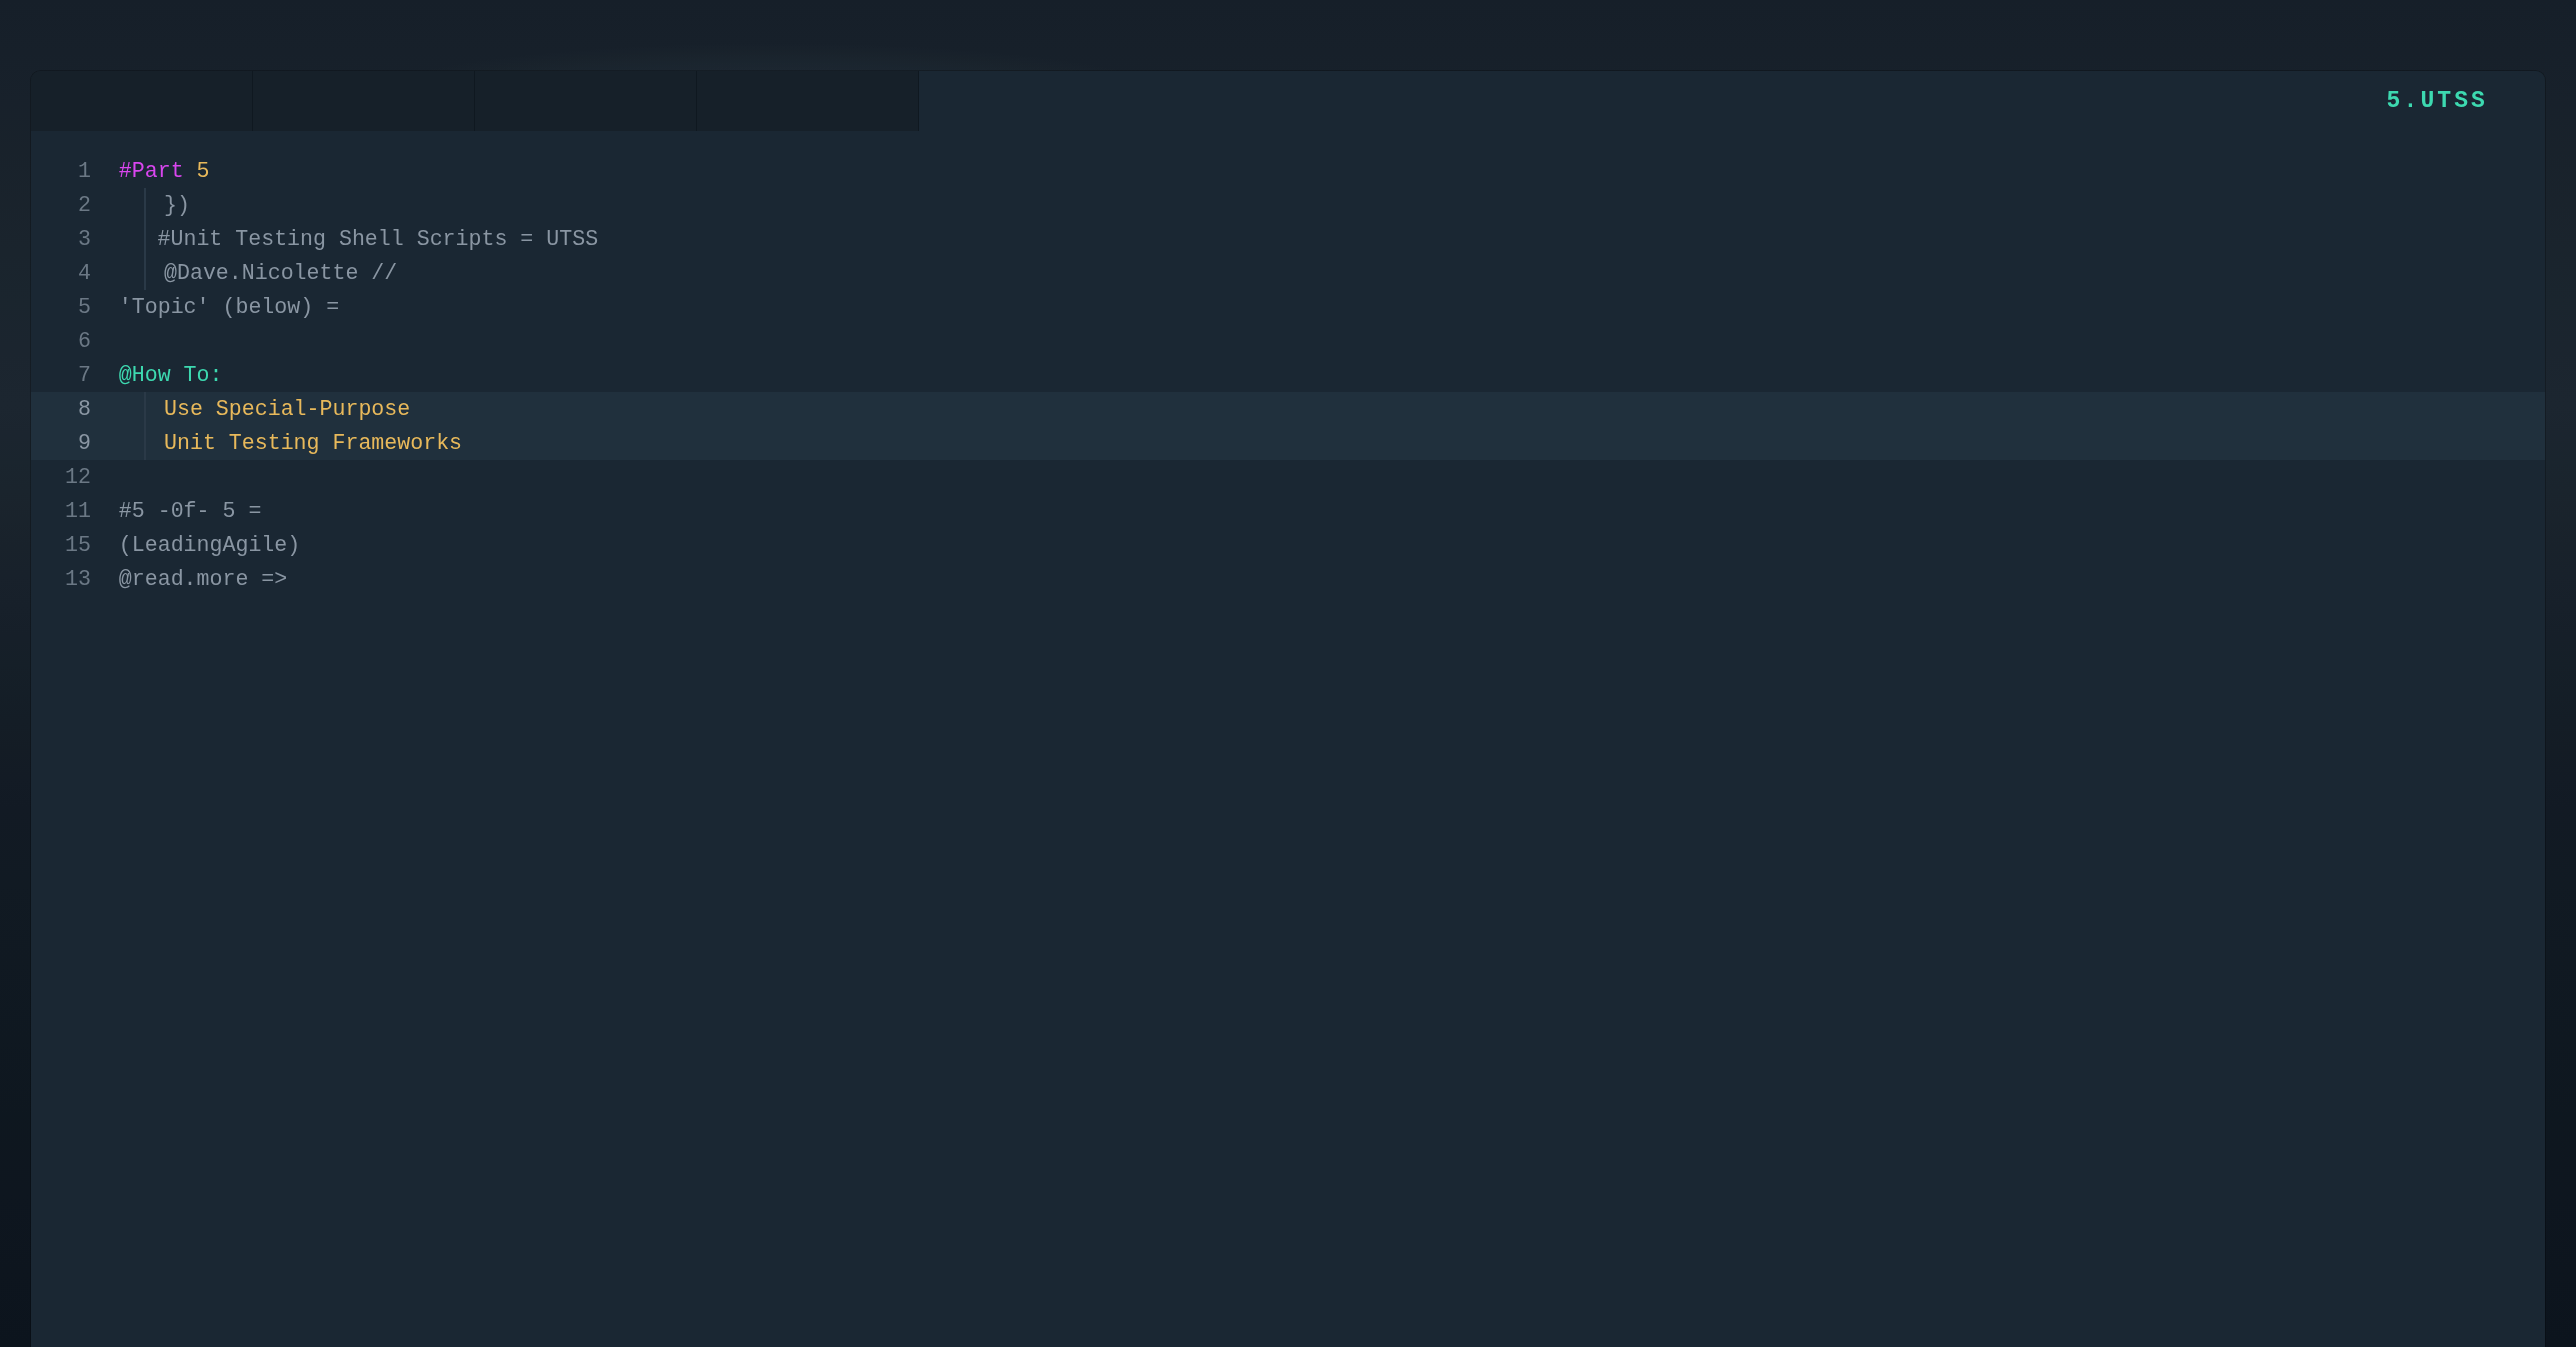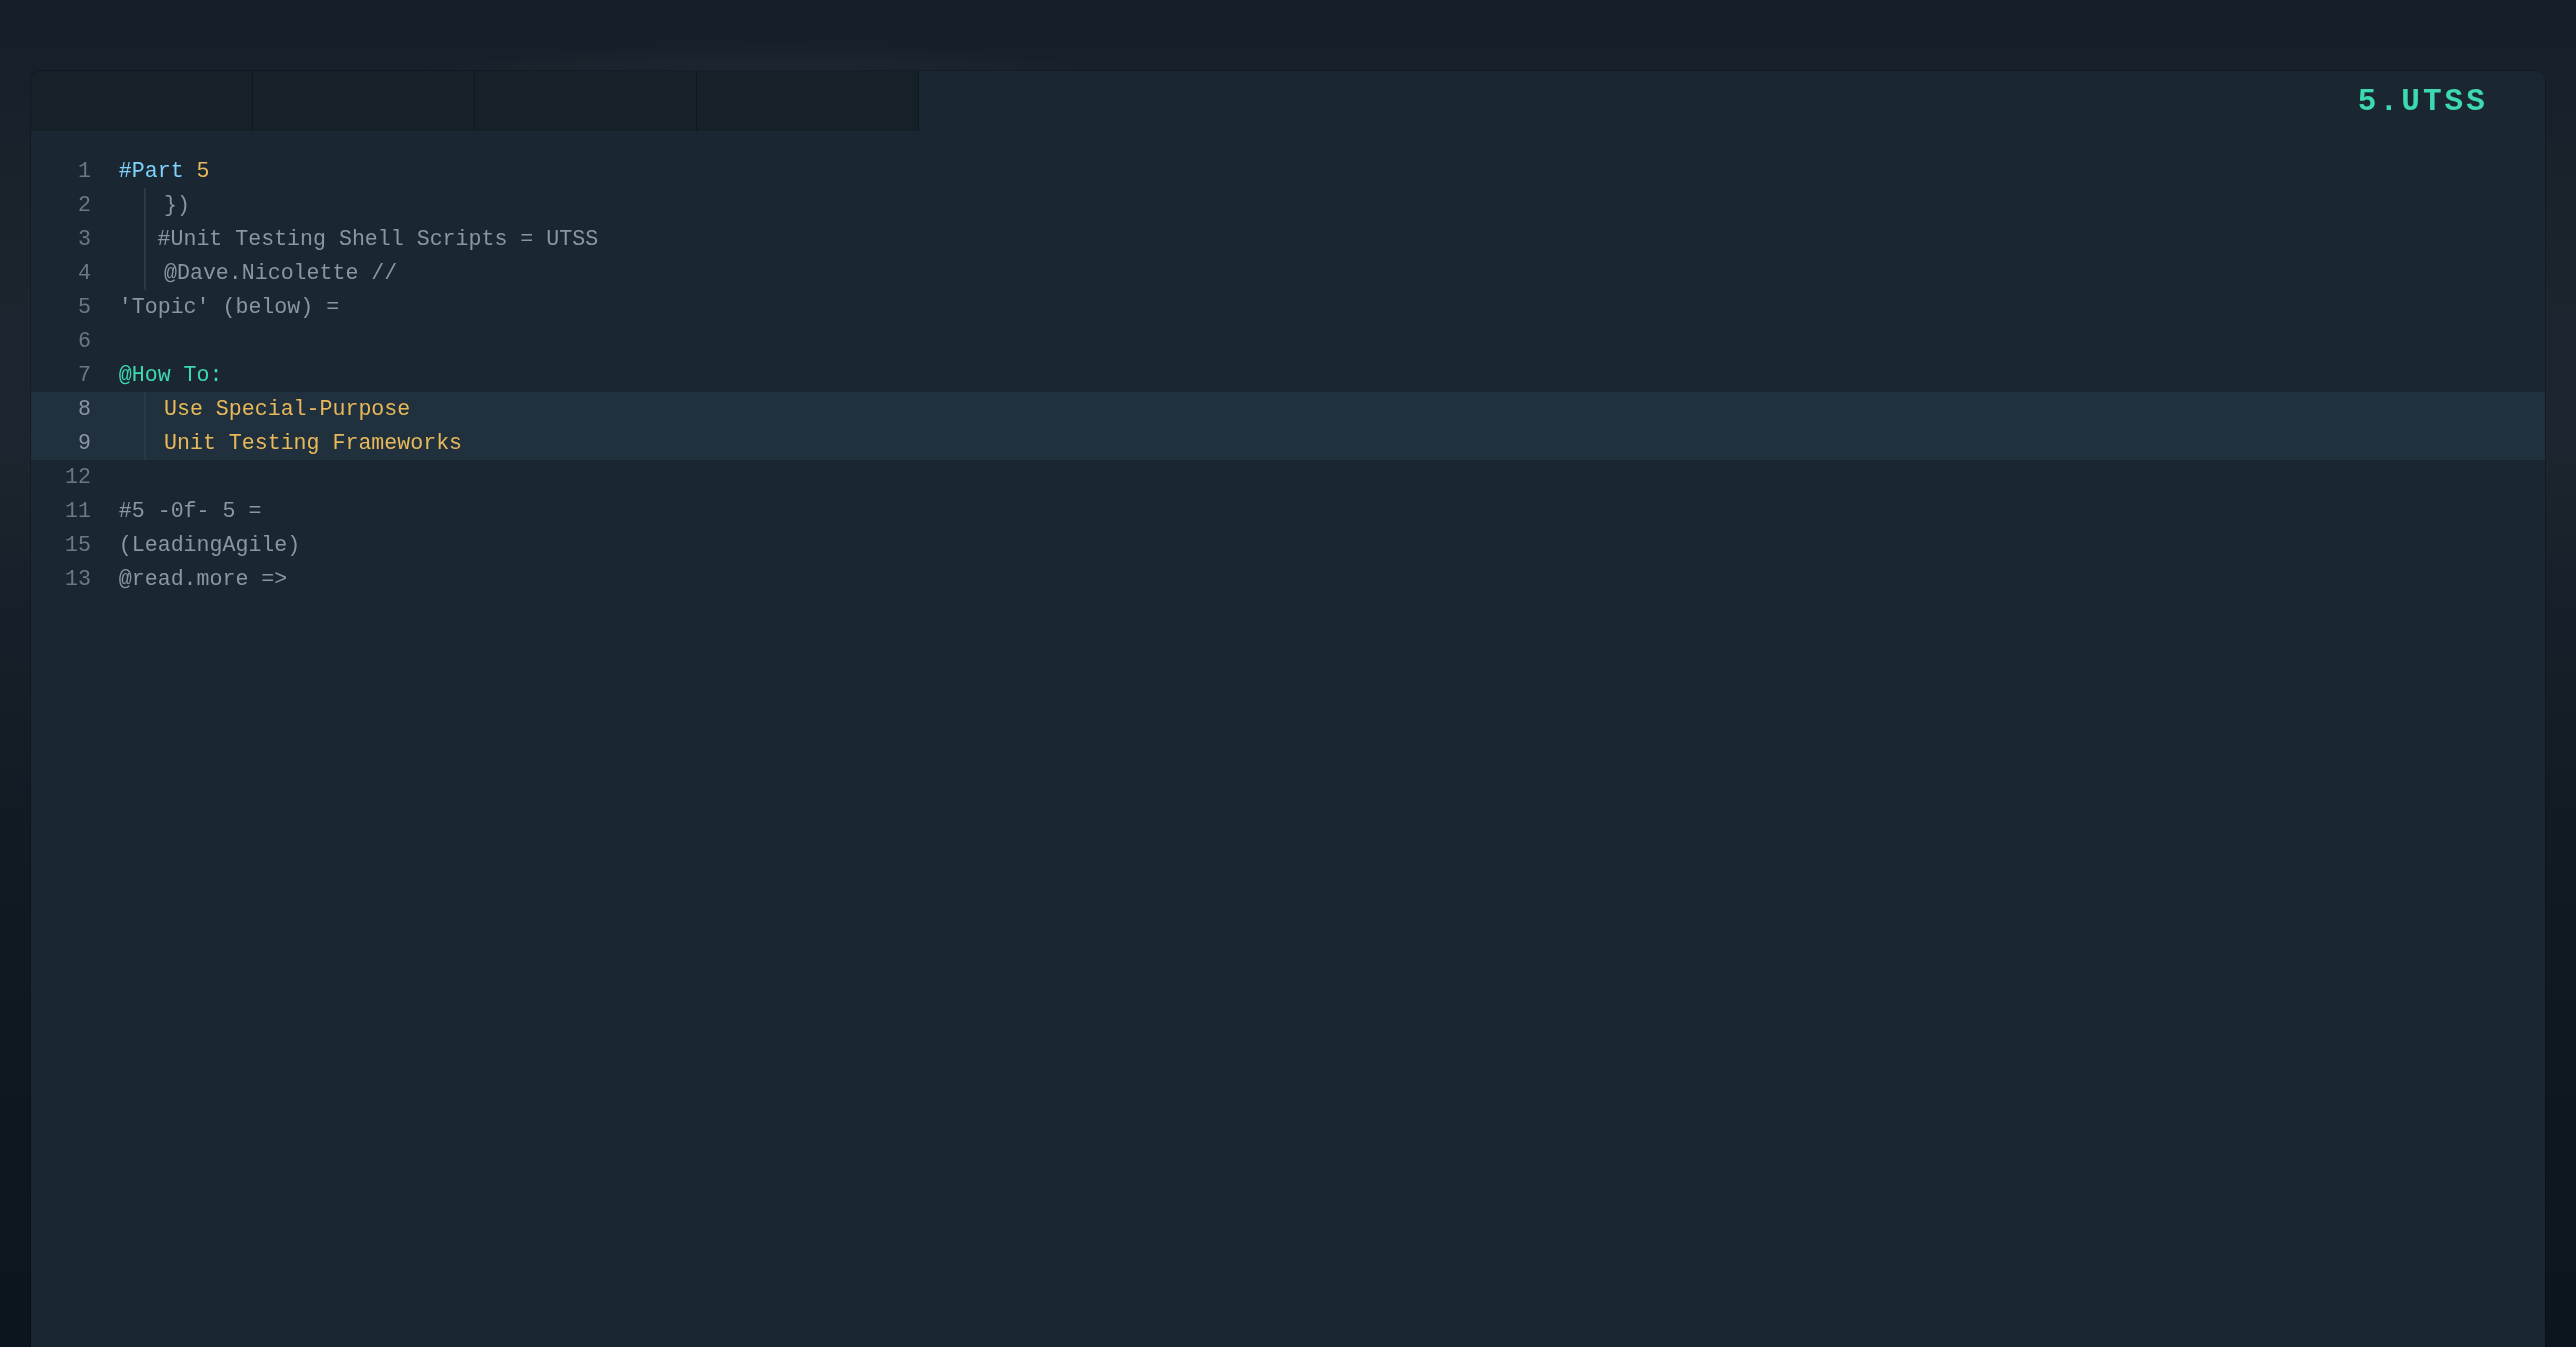--- a/index.html
+++ b/index.html
@@ -53,21 +53,21 @@
   .tab.active {
     flex: 1;
     background: #1a2733;
     border-right: none;
     display: flex;
     align-items: center;
     justify-content: flex-end;
     padding-right: 57px;
   }
   .tab-label {
-    font-size: 31px;
+    font-size: 23px;
     font-weight: 700;
     color: #3dd9b0;
     letter-spacing: 3.1px;
   }
   .editor {
     flex: 1;
     position: relative;
     font-size: 21.6px;
     line-height: 34px;
     padding-top: 23px;
@@ -95,21 +95,21 @@
     margin-right: 0;
     background: #2a3947;
     flex: 0 0 1.5px;
   }
   .guide-spacer { width: 36px; flex: 0 0 36px; }
   .code {
     white-space: pre;
     padding-left: 10.8px;
   }
   .code.noguide { padding-left: 10.8px; }
-  .tok-hash   { color: #7dd3fc; }
+  .tok-hash   { color: #d946ef; }
   .tok-num    { color: #e8b95b; }
   .tok-default{ color: #8a96a3; }
   .tok-at     { color: #3dd9b0; }
   .tok-gold   { color: #e8b95b; }
 </style>
 </head>
 <body>
 
 <div class="backdrop"></div>
 

